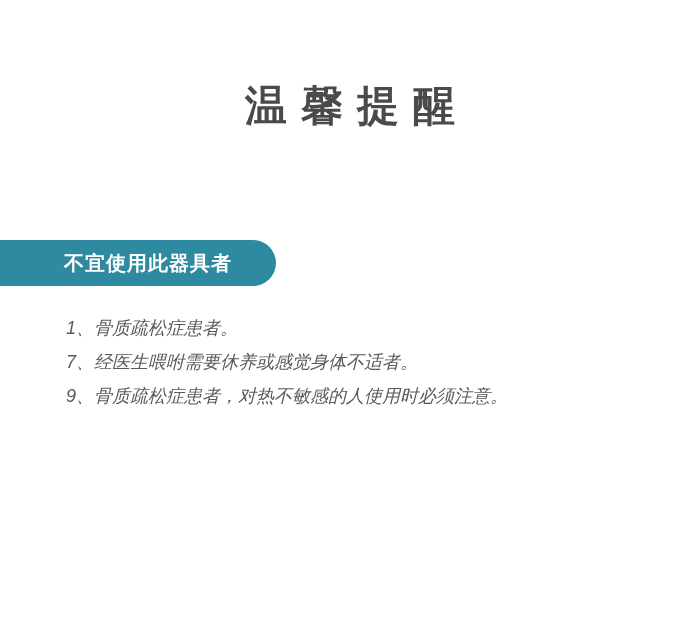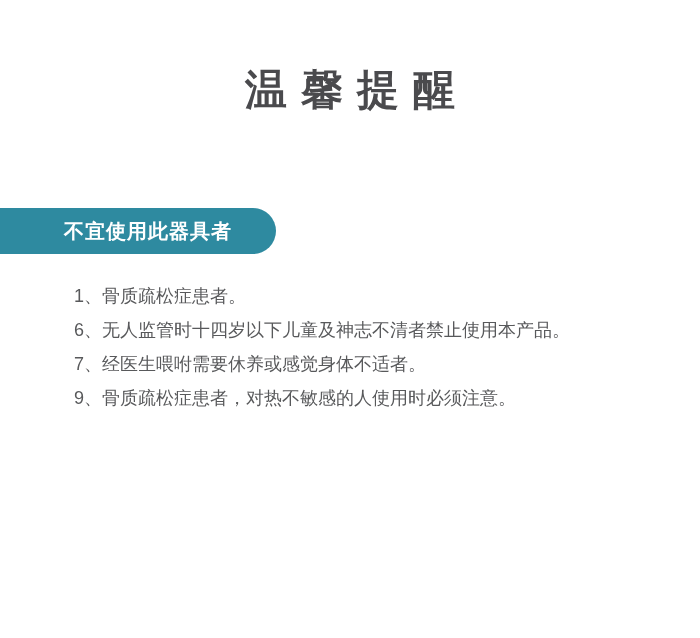--- a/index.html
+++ b/index.html
@@ -8,21 +8,21 @@
   }
   body {
     width: 700px;
     height: 638px;
     background: #ffffff;
     font-family: "Liberation Sans", "DejaVu Sans", sans-serif;
     overflow: hidden;
     position: relative;
   }
   .page-title {
-    margin: 0;
+    margin: 16px;
     padding-top: 62px;
     text-align: center;
     font-size: 42px;
     font-weight: bold;
     letter-spacing: 14px;
     text-indent: 14px; 
     color: var(--title-color, #4a4a4d);
   }
   .section-badge {
     display: inline-block;
@@ -32,22 +32,23 @@
     padding: 0 44px 0 64px;
     border-radius: 0 23px 23px 0;
     background: var(--accent, #2e8aa0);
     color: var(--badge-text, #ffffff);
     font-size: 20px;
     font-weight: bold;
     letter-spacing: 1px;
   }
   .warning-list {
     list-style: none;
-    margin: 25px 0 0 16px;
+    margin: 25px 0 0 8px;
     padding: 0 40px 0 58px;
+    font-style: italic;
   }
   .warning-list li {
     font-size: 18px;
     line-height: 34px;
     color: var(--body-color, #58595b);
     white-space: nowrap;
   }
   .item-num {
     display: inline-block;
   }
@@ -59,23 +60,20 @@
 
 <h1 class="page-title">温馨提醒</h1>
 
 <div class="section-badge">不宜使用此器具者</div>
 
 <ul class="warning-list">
   <li>
     <span class="item-num">1、</span><span>骨质疏松症患者。</span>
   </li>
   <li>
-    <span class="item-num">6、</span><span>无人监管时十四岁以下儿童及神志不清者禁止使用本产品。</span>
-  </li>
-  <li>
     <span class="item-num">7、</span><span>经医生喂咐需要休养或感觉身体不适者。</span>
   </li>
   <li>
     <span class="item-num">9、</span><span>骨质疏松症患者，对热不敏感的人使用时必须注意。</span>
   </li>
 </ul>
 
 
 
 

